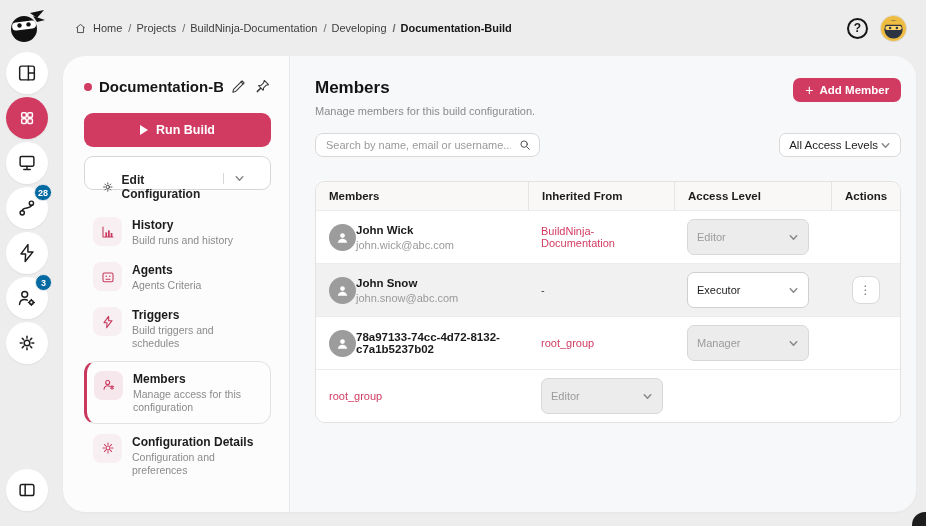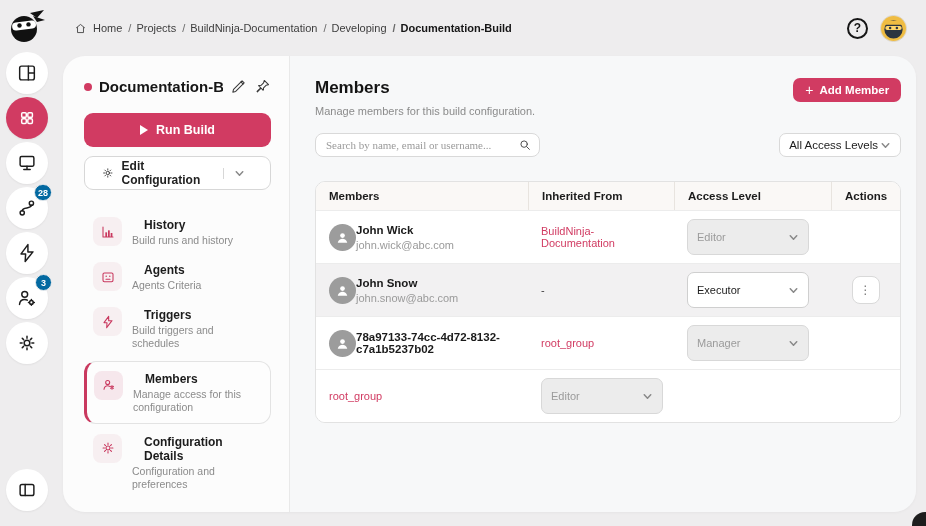--- a/index.html
+++ b/index.html
@@ -43,45 +43,45 @@
   .side { width:227px; flex:none; background:#fcfcfc; border-right:1px solid #e9e9e9; padding:22px 18px 0 21px; }
   .side-head { display:flex; align-items:center; gap:7px; }
   .status-dot { width:8px; height:8px; border-radius:50%; background:#d13b62; flex:none; }
   .side-title { font-size:15px; font-weight:bold; color:#161616; white-space:nowrap; overflow:hidden; }
   .icon-mini { width:17px; height:17px; flex:none; cursor:pointer; }
   .icon-mini svg { width:100%; height:100%; stroke:#3a3a3a; fill:none; stroke-width:1.5; stroke-linecap:round; stroke-linejoin:round; }
   .run-btn { margin-top:18px; width:100%; height:34px; background:#d13b62; border:none; border-radius:9px;
     color:#fff; font-size:12.5px; font-weight:bold; font-family:inherit; display:flex; align-items:center; justify-content:center; gap:8px; cursor:pointer; }
   .play-tri { width:0; height:0; border-left:8px solid #fff; border-top:5px solid transparent; border-bottom:5px solid transparent; }
   .edit-btn { margin-top:9px; width:100%; height:24px; background:#fff; border:1px solid #d7d7d7; border-radius:9px;
-    display:flex; align-items:center; font-family:inherit; padding:16px; cursor:pointer; }
+    display:flex; align-items:flex-start; font-family:inherit; padding:16px; cursor:pointer; }
   .edit-main { flex:1; display:flex; align-items:center; justify-content:center; gap:7px; font-size:12px; font-weight:bold; color:#222; }
   .edit-main svg { width:14px; height:14px; stroke:#333; fill:none; stroke-width:1.5; stroke-linecap:round; }
   .edit-caret { width:31px; flex:none; border-left:1px solid #d7d7d7; display:flex; align-items:center; justify-content:center; }
   .nav { margin-top:22px; display:flex; flex-direction:column; gap:5px; }
   .nav-item { display:flex; gap:10px; padding:5px 8px 5px 9px; border-radius:12px; cursor:pointer; align-items:flex-start; }
   .nav-item.active { background:#fdfdfd; border:1px solid #e3e3e3; border-left:3px solid #c9395f; padding:9px 8px 9px 7px; }
   .nav-ico { width:29px; height:29px; flex:none; border-radius:8px; background:#f7eff1; display:flex; align-items:center; justify-content:center; }
   .nav-item.active .nav-ico { background:#f6e7ec; }
   .nav-ico svg { width:16px; height:16px; stroke:#c9395f; fill:none; stroke-width:1.6; stroke-linecap:round; stroke-linejoin:round; }
   .nav-txt { padding-top:1px; }
-  .nav-label { font-size:12px; font-weight:bold; color:#1c1c1c;margin-left:12px; }
+  .nav-label { font-size:12px; font-weight:bold; color:#1c1c1c; }
   .nav-desc { font-size:10.5px; color:#8b8b8b; margin-top:2px; line-height:1.25; }
   
   .main { flex:1; background:#f7f8f9; padding:22px 30px 0 25px; }
   .main-head { display:flex; align-items:flex-start; }
   .main-title { font-size:17px; font-weight:bold; color:#141414; }
   .main-sub { font-size:11px; color:#8b8b8b; margin-top:7px; }
   .add-btn { margin-left:auto; height:24px; padding:0 12px; background:#d13b62; color:#fff; border:none; border-radius:7px;
     font-size:11.5px; font-weight:bold; font-family:inherit; display:flex; align-items:center; gap:6px; cursor:pointer; }
   .add-plus { font-size:14px; font-weight:normal; }
   .controls { display:flex; align-items:center; margin-top:16px; }
   .search-wrap { position:relative; width:225px; }
   .search-input { width:100%; height:24px; border:1px solid #d9d9d9; border-radius:8px; background:#fff;
-    font-family:Liberation Serif, serif; font-size:11px; color:#333; padding:0 28px 0 10px; outline:none; }
+    font-family:Liberation Sans, sans-serif; font-size:11px; color:#333; padding:0 28px 0 10px; outline:none; }
   .search-input::placeholder { color:#9a9a9a; }
   .search-ico { position:absolute; right:8px; top:5px; width:14px; height:14px; }
   .search-ico svg { width:14px; height:14px; stroke:#444; fill:none; stroke-width:1.6; stroke-linecap:round; }
   .filter-select { margin-left:auto; width:122px; height:24px; border:1px solid #d9d9d9; border-radius:7px; background:#fff;
     display:flex; align-items:center; font-size:11.5px; color:#1c1c1c; padding:0 9px; cursor:pointer; }
   .caret { margin-left:auto; display:flex; }
   .caret svg, .edit-caret svg { width:11px; height:11px; stroke:#8a8a8a; fill:none; stroke-width:1.6; stroke-linecap:round; stroke-linejoin:round; }
   
   .table { margin-top:24px; background:#fff; border:1px solid #e2e2e2; border-radius:10px; overflow:hidden; }
   .trow { display:grid; grid-template-columns:212px 146px 157px 1fr; align-items:center; }

